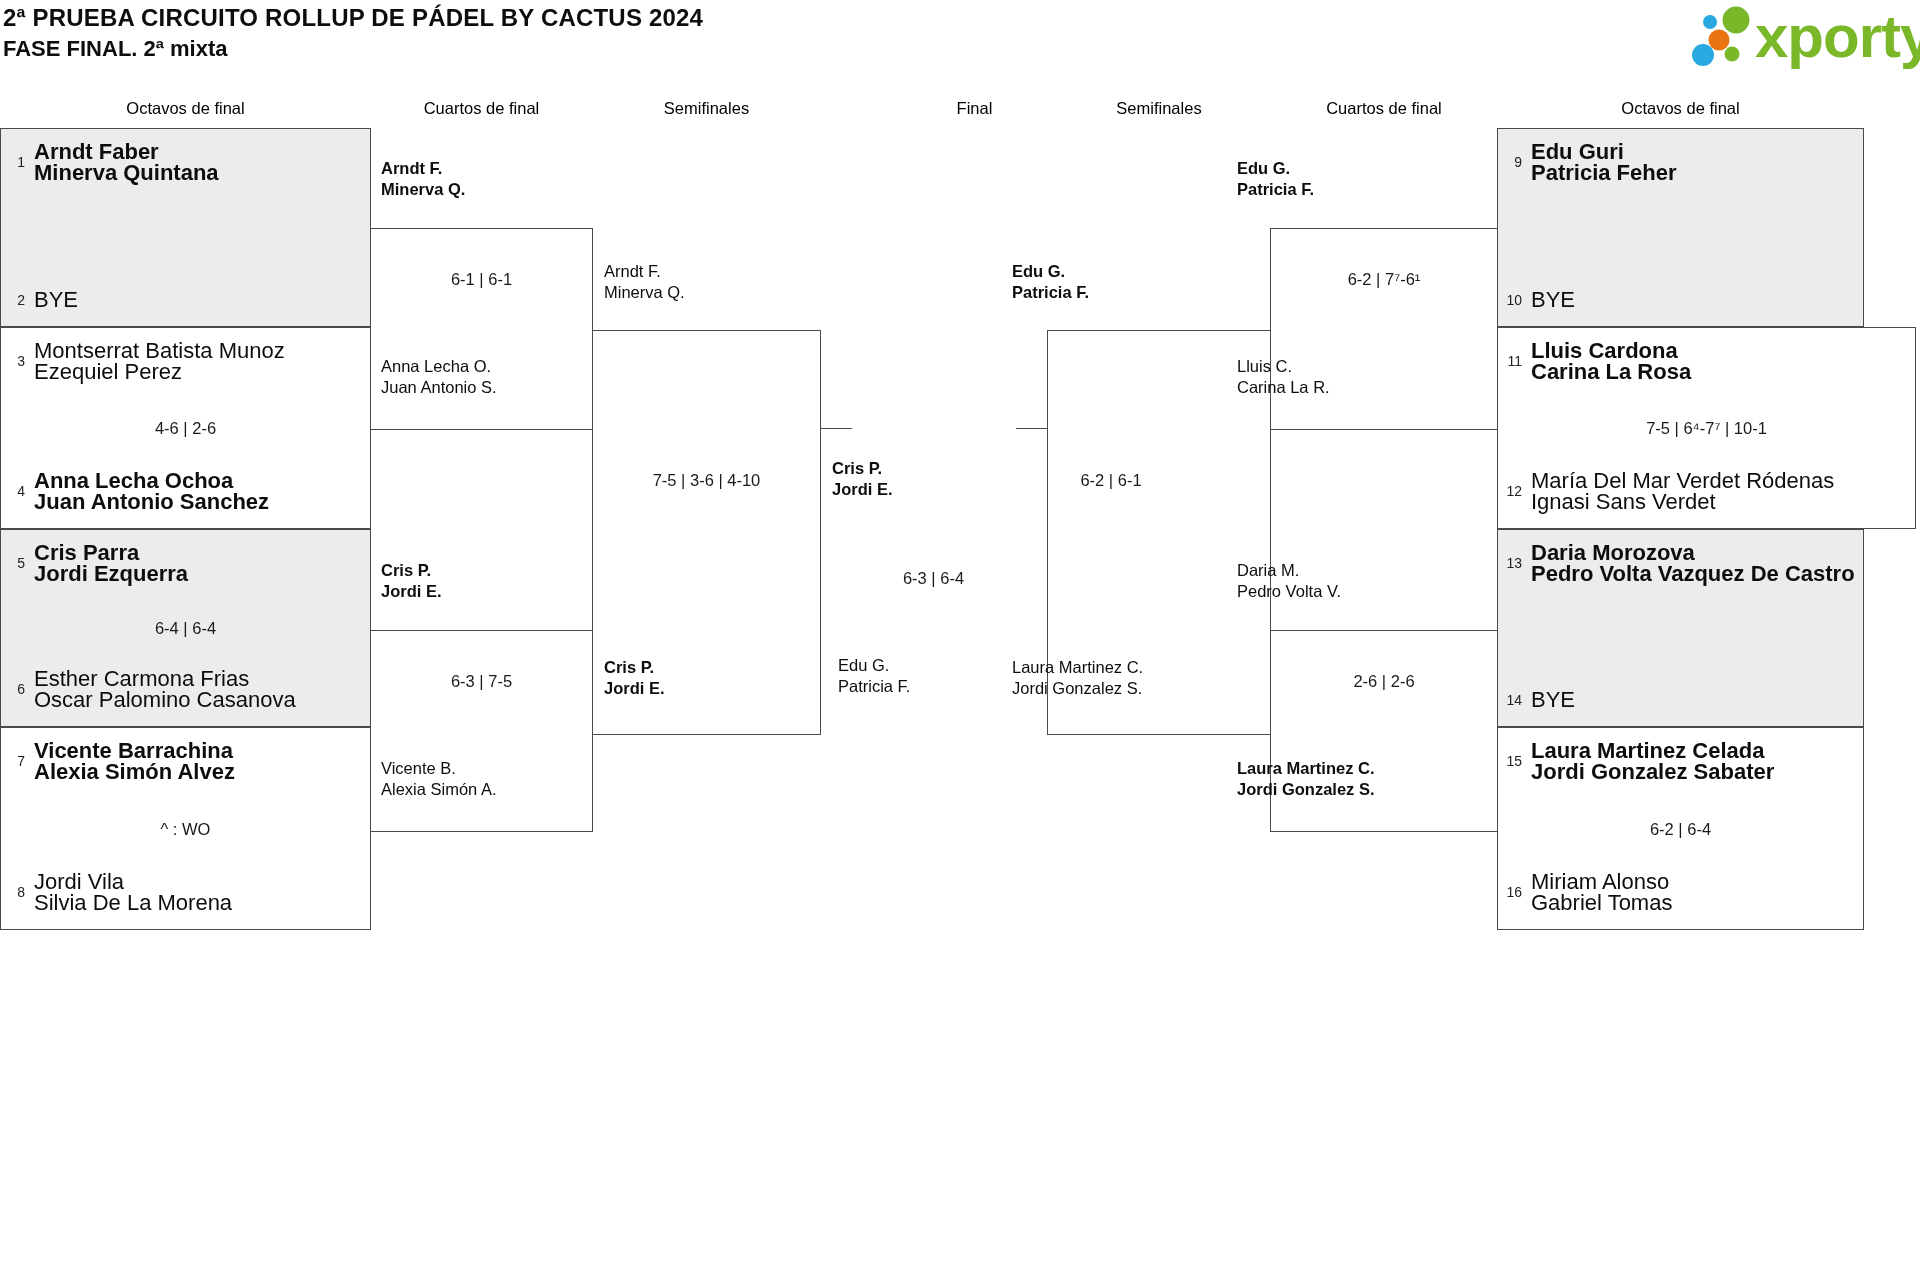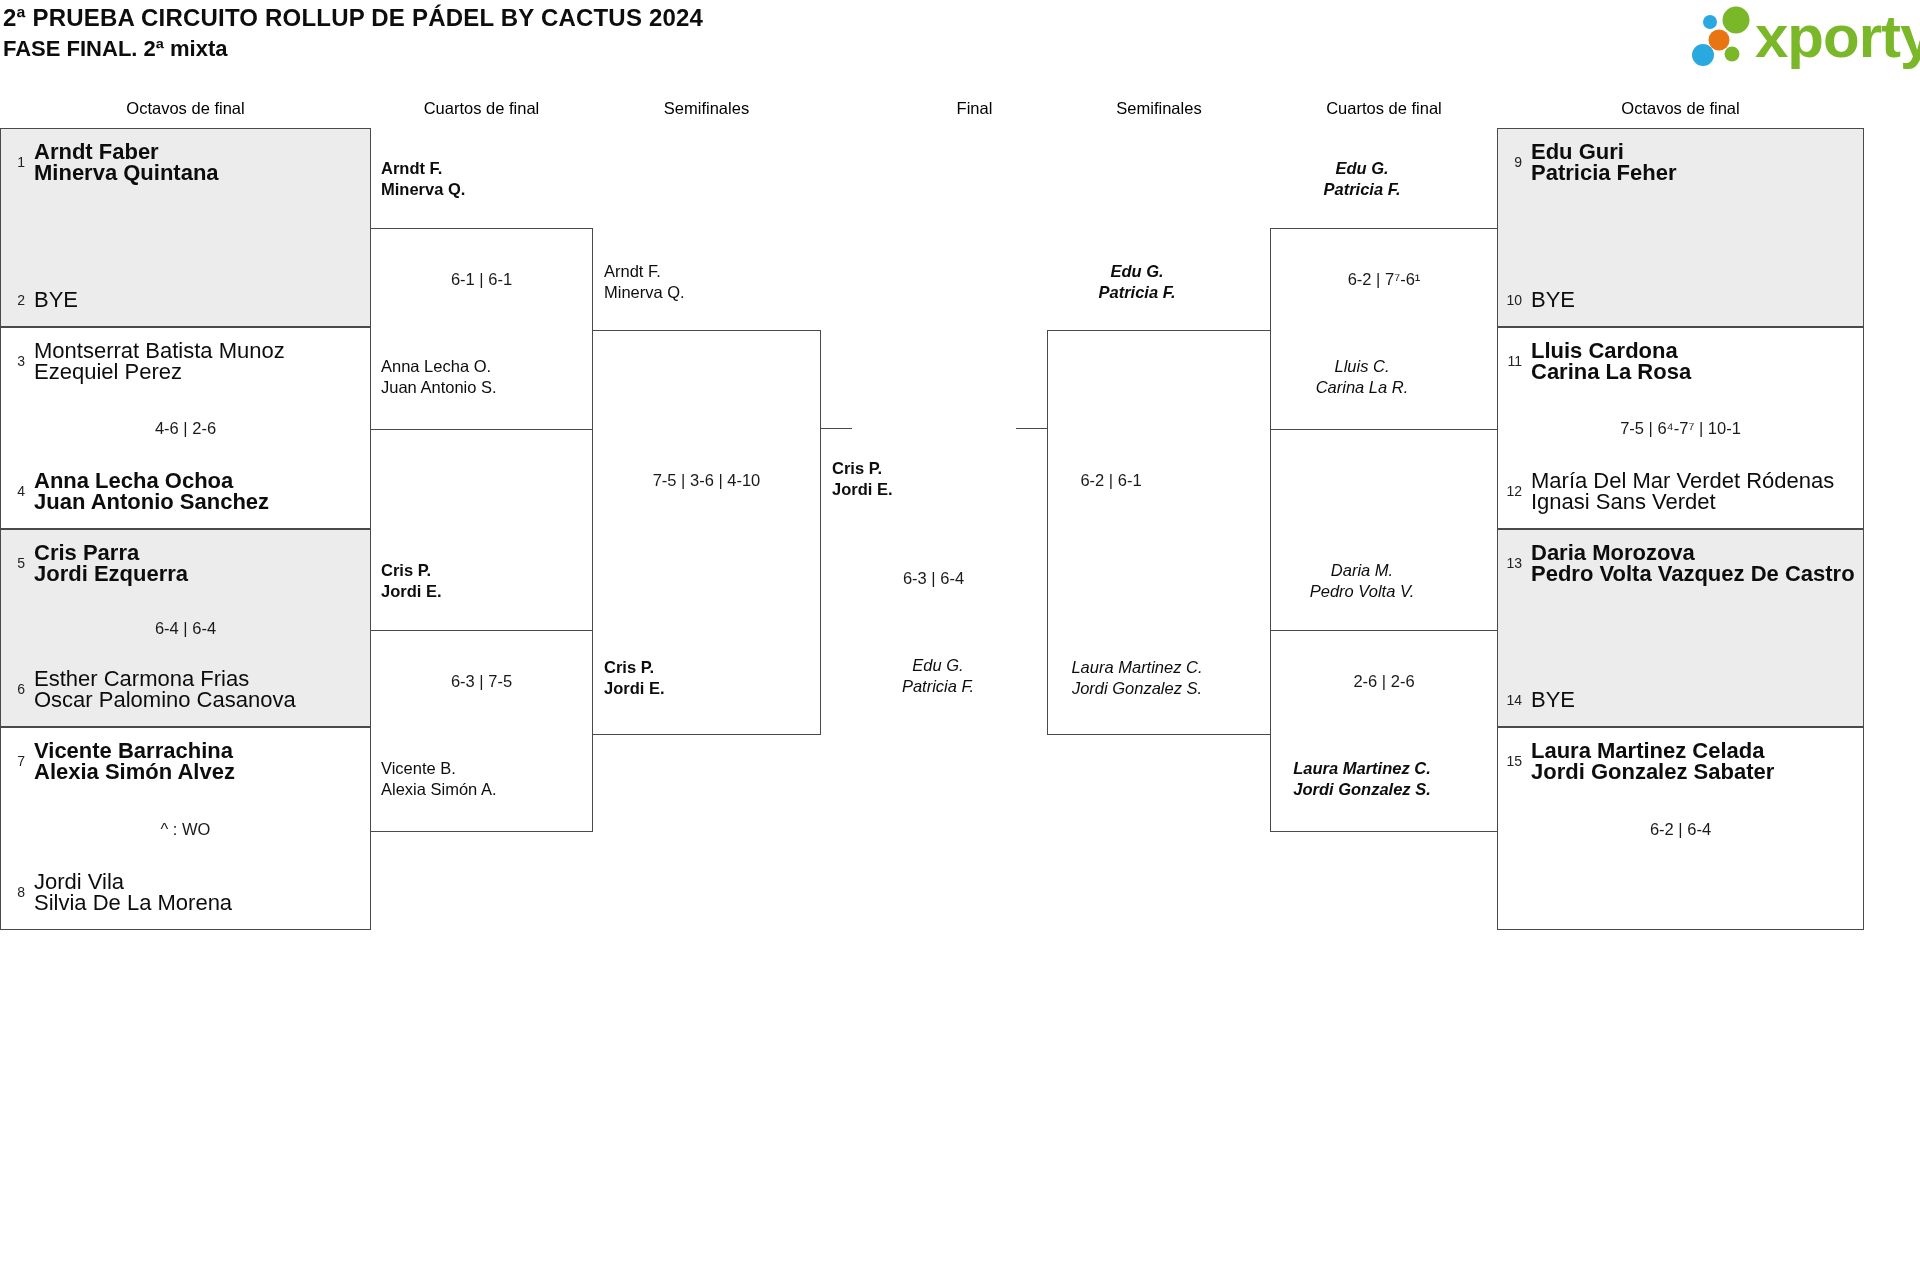--- a/index.html
+++ b/index.html
@@ -14,21 +14,21 @@
   .box.shaded{background:#ececec;}
   .participant{position:absolute;display:flex;align-items:center;}
   .participant.top{top:12px;left:4px;right:8px;}
   .participant.bot{bottom:16px;left:4px;right:8px;}
   .seed{font-size:14px;color:#222;width:20px;text-align:right;flex:0 0 20px;margin-right:9px;}
   .team{font-size:22px;line-height:21px;white-space:pre-line;}
   .b{font-weight:bold;}
   .score{position:absolute;font-size:16.5px;color:#1a1a1a;text-align:center;white-space:nowrap;}
   .score.mid{left:0;right:0;top:50%;transform:translateY(-50%);}
   .label{position:absolute;font-size:16.5px;line-height:21px;white-space:pre-line;}
-  .label.r{text-align:center;font-style:italic;}
+  .label.r{text-align:left;}
   .line{position:absolute;background:#4a4a4a;}
   .logo{position:absolute;left:1685px;top:6px;display:flex;align-items:flex-start;}
   .logo-text{font-size:60px;font-weight:bold;color:#7ab82a;letter-spacing:-1px;line-height:62px;margin-left:4px;}
 </style>
 </head>
 <body>
 
 <div class="stage">
 
   <div class="title1">2ª PRUEBA CIRCUITO ROLLUP DE PÁDEL BY CACTUS 2024</div>
@@ -164,21 +164,21 @@
       <span class="team b">Edu Guri
 Patricia Feher</span>
     </div>
     <div class="score mid"></div>
     <div class="participant bot">
       <span class="seed">10</span>
       <span class="team">BYE</span>
     </div>
   </div>
 
-  <div class="box" style="left:1497px;top:327px;width:367px;height:202px">
+  <div class="box" style="left:1497px;top:327px;width:419px;height:202px">
     <div class="participant top">
       <span class="seed">11</span>
       <span class="team b">Lluis Cardona
 Carina La Rosa</span>
     </div>
     <div class="score mid">7-5 | 6⁴-7⁷ | 10-1</div>
     <div class="participant bot">
       <span class="seed">12</span>
       <span class="team">María Del Mar Verdet Ródenas
 Ignasi Sans Verdet</span>
@@ -198,15 +198,20 @@
     </div>
   </div>
 
   <div class="box" style="left:1497px;top:727px;width:367px;height:203px">
     <div class="participant top">
       <span class="seed">15</span>
       <span class="team b">Laura Martinez Celada
 Jordi Gonzalez Sabater</span>
     </div>
     <div class="score mid">6-2 | 6-4</div>
+    <div class="participant bot">
+      <span class="seed">16</span>
+      <span class="team">Miriam Alonso
+Gabriel Tomas</span>
+    </div>
   </div>
 
 </div>
 
 </body></html>

